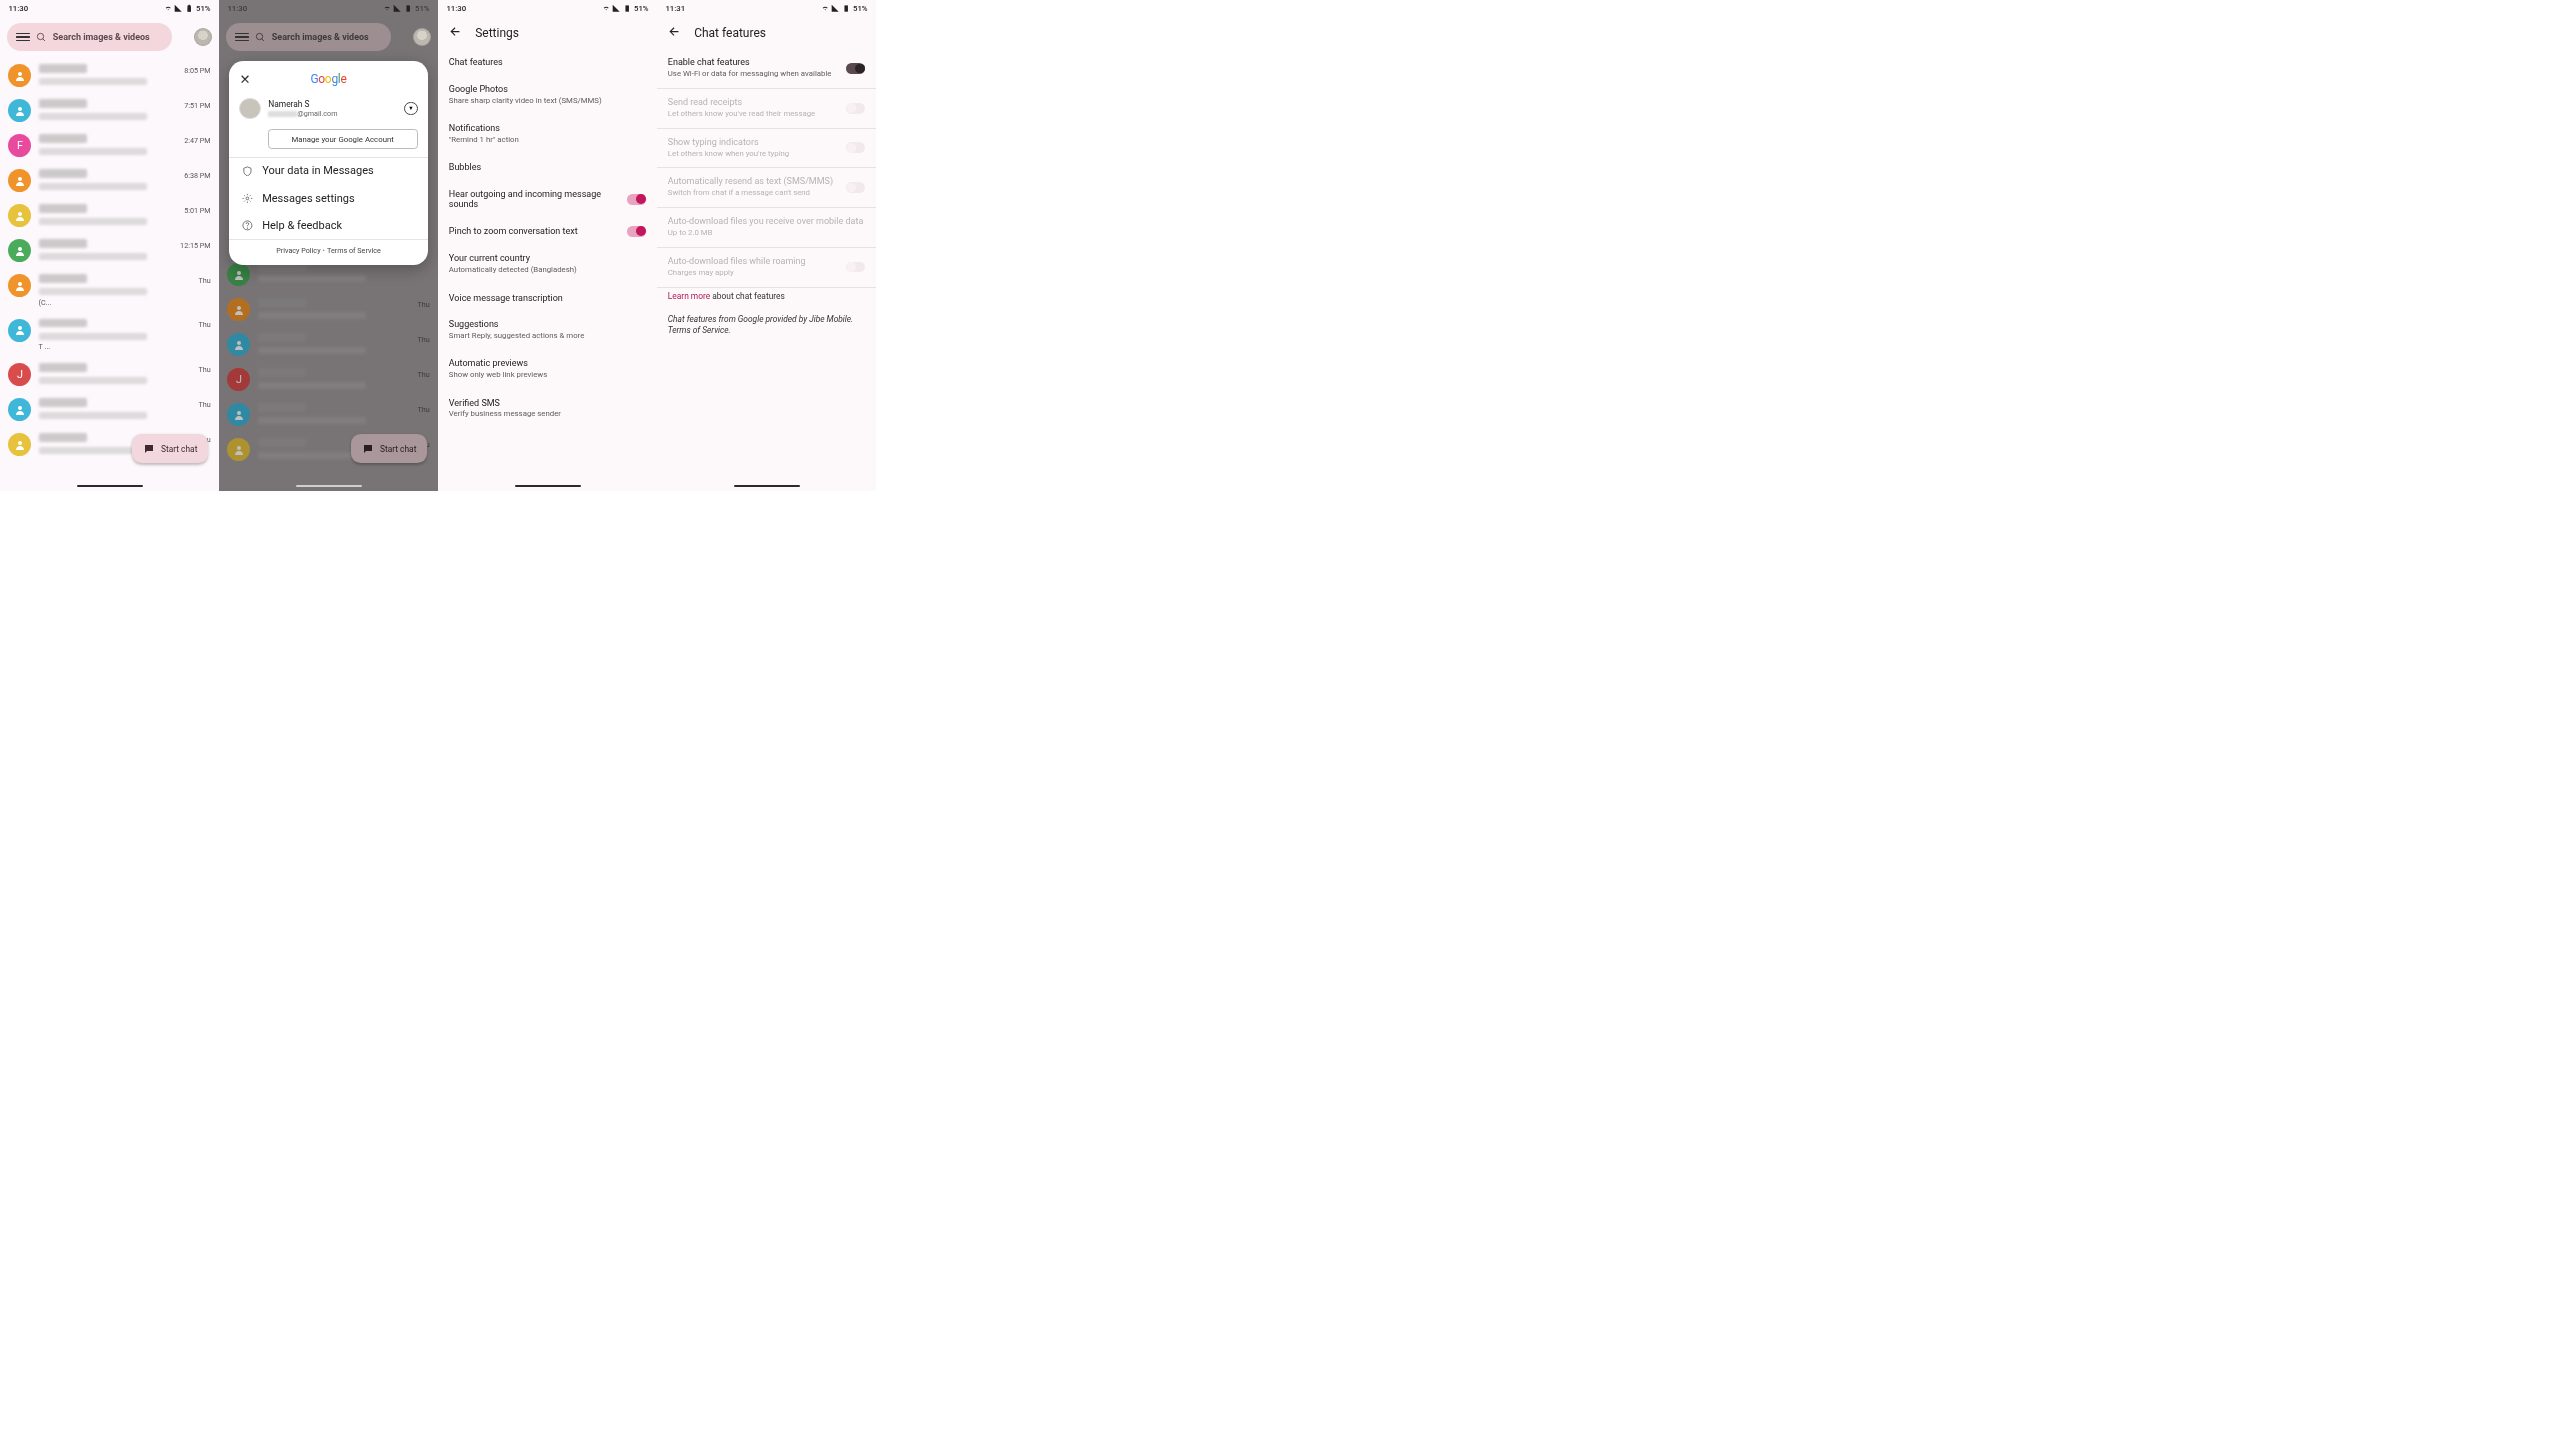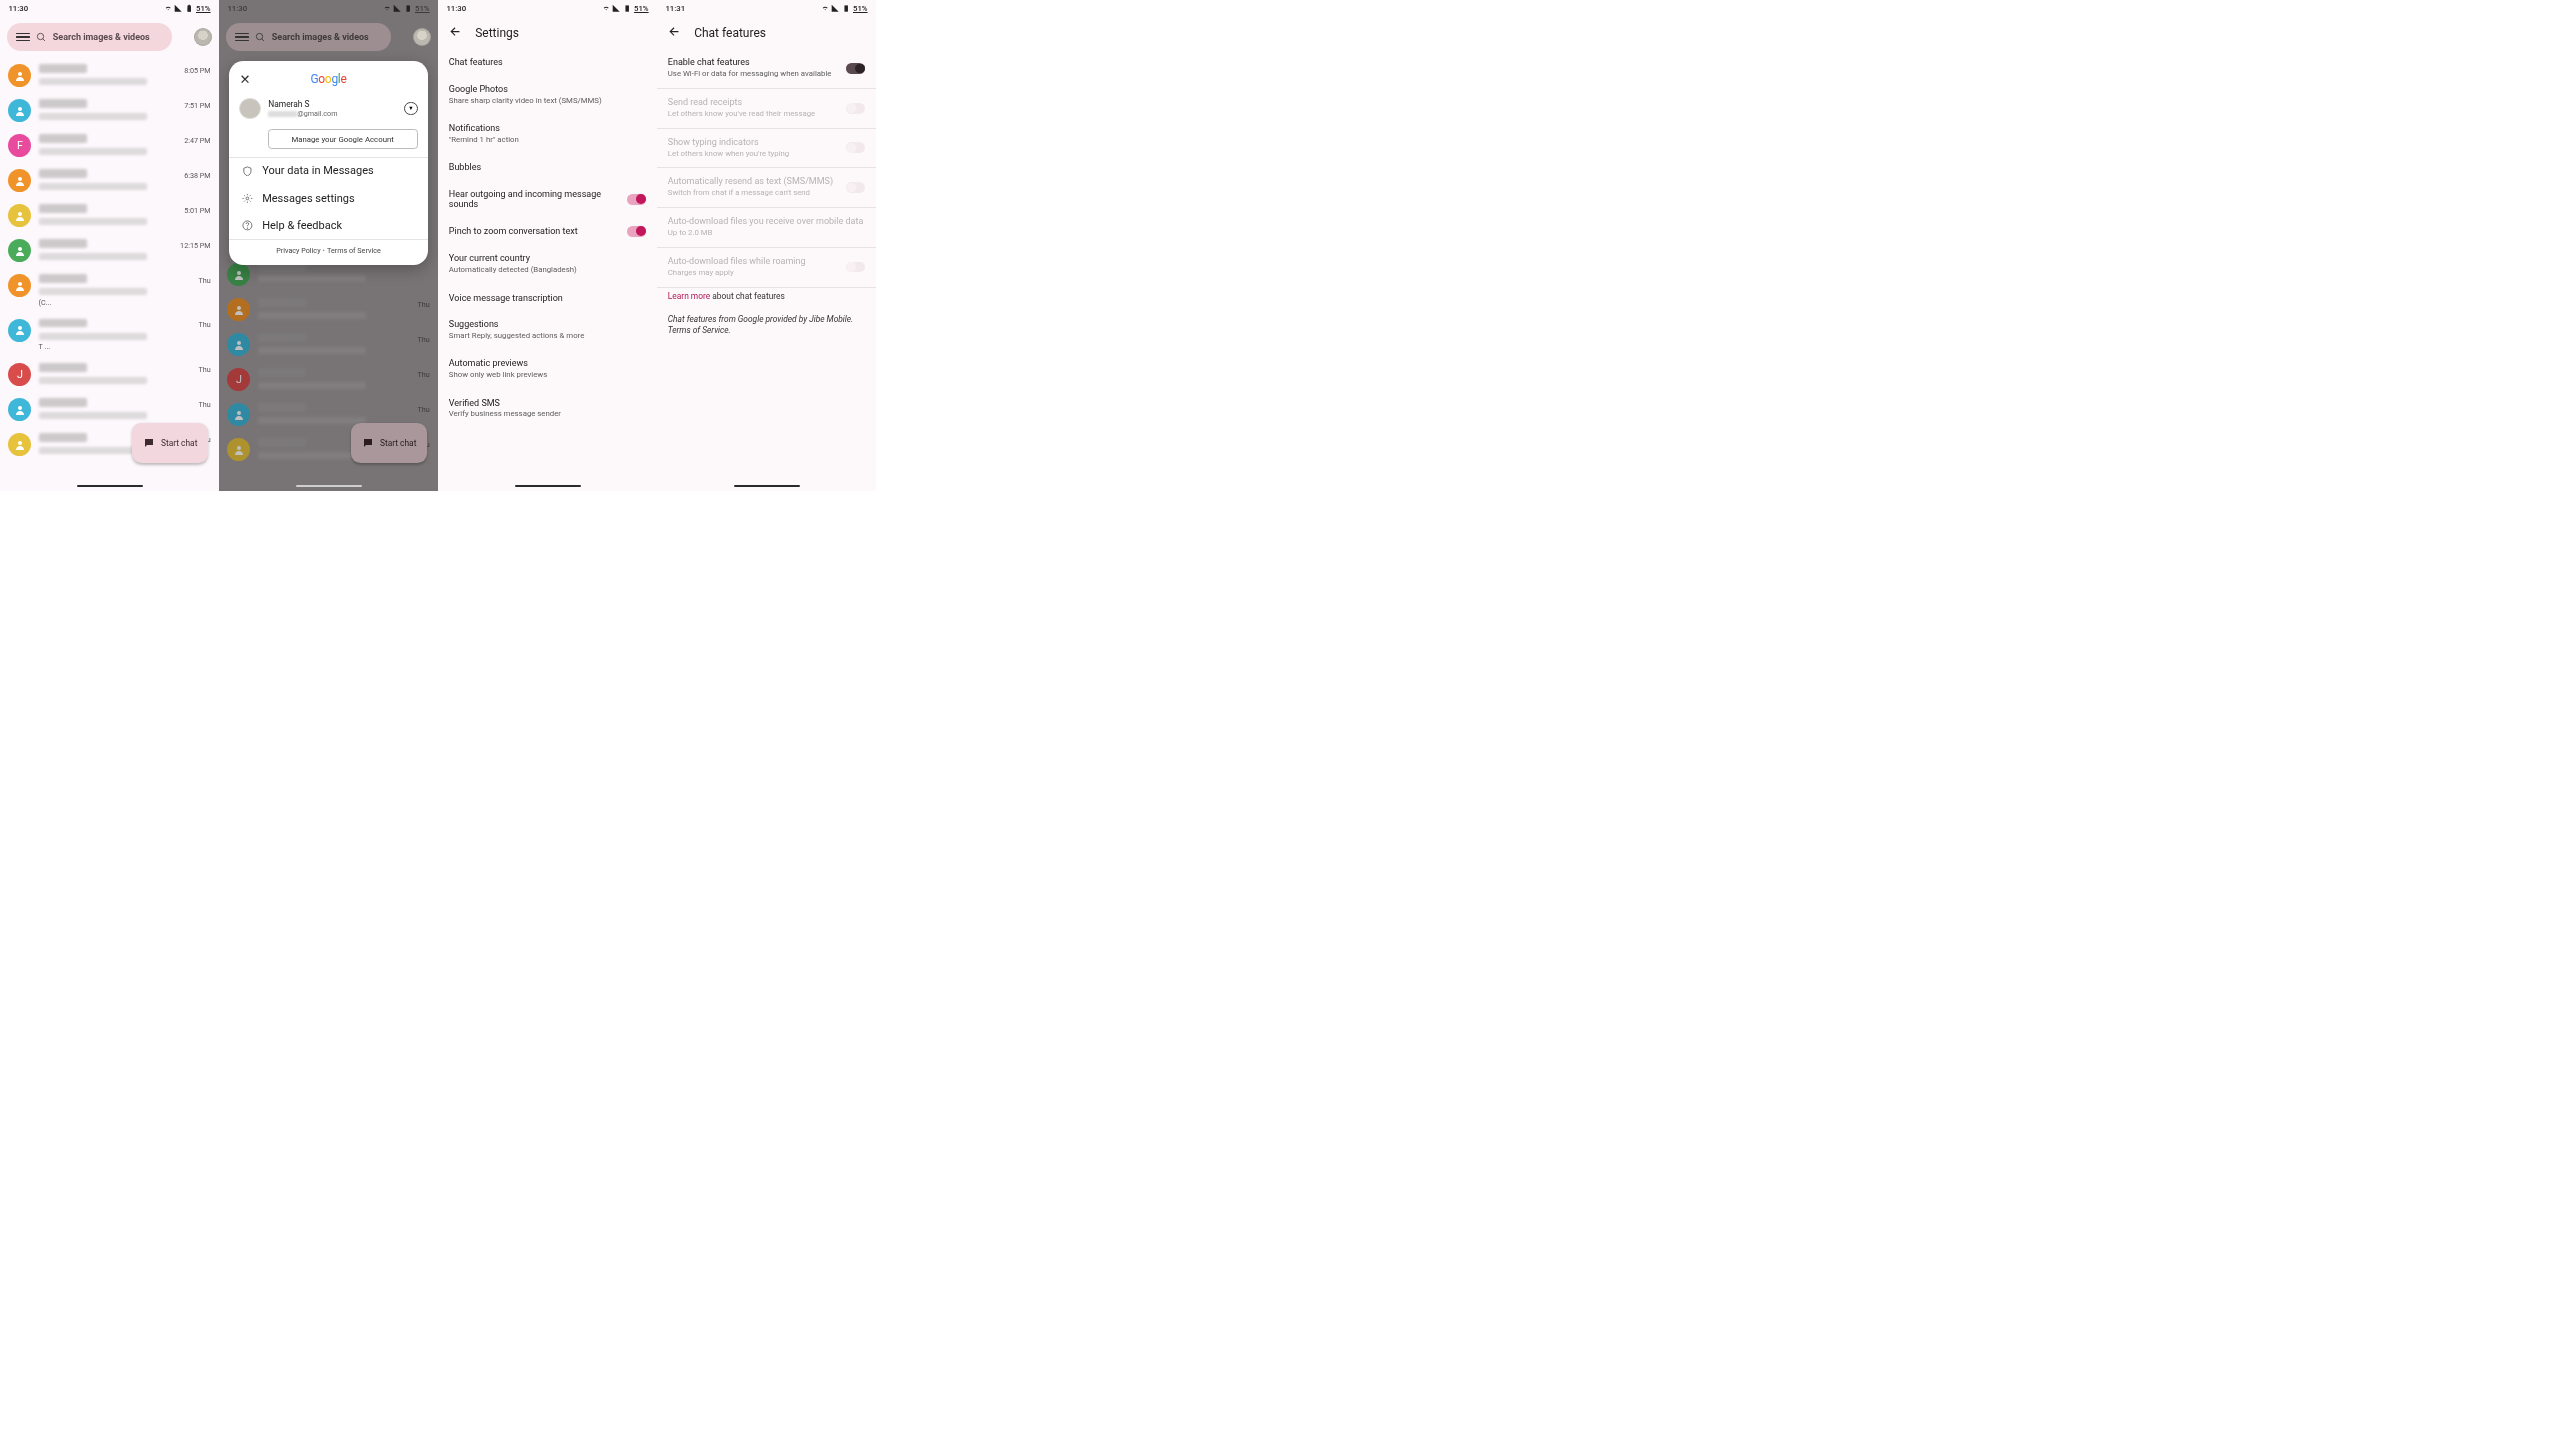--- a/index.html
+++ b/index.html
@@ -1,38 +1,38 @@
 <!DOCTYPE html>
 <html style="font-size:9.6px"><head>
 <meta charset="utf-8">
 <style>
   * { box-sizing: border-box; margin: 0; padding: 0; font-family: Roboto, "Segoe UI", Arial, sans-serif; }
   body { background: #fff; display: flex; width: 876px; height: 491px; overflow: hidden; }
   .screen { width: 219px; height: 491px; position: relative; background: #fdf8fb; flex-shrink: 0; overflow: hidden; }
   .screen.dim { background: #787476; }
   .status-bar { height: 17px; display: flex; align-items: center; justify-content: space-between; padding: 0 8.4px; font-size: 7.8px; font-weight: 500; color: #222; }
-  .status-icons { display: flex; align-items: center; gap: 2.4px; text-decoration: underline; }
+  .status-icons { display: flex; align-items: center; gap: 2.4px; }
   .status-icons svg { width: 8.4px; height: 8.4px; }
   .searchrow { display: flex; align-items: center; padding: 6px 7.2px; gap: 22px; font-weight: bold; }
   .hamburger { width: 14.4px; height: 14.4px; display: flex; flex-direction: column; justify-content: center; gap: 2.4px; }
   .hamburger span { display:block; height: 1.2px; background:#333; border-radius: 0.6px; }
   .search-pill { flex: 1; background: #f3d7dd; border-radius: 17px; height: 28px; display: flex; align-items: center; padding: 0 8.4px; gap: 6px; color: #5a4a4d; font-size: 9px; }
   .dim .search-pill { background: #9d8e92; color:#3d3a3b; }
   .avatar { width: 18px; height: 18px; border-radius: 50%; background: #bcb7af; background-image: radial-gradient(circle at 50% 40%, #d8d3c8 4.8px, transparent 4.8px); border: 0.6px solid rgba(0,0,0,0.1); }
   .convo-list { padding: 1.2px 0; }
   .convo { display:flex; align-items:flex-start; padding: 6px 8.4px; gap: 7.2px; }
   .convo .circ { width: 23px; height: 23px; border-radius: 50%; display:flex; align-items:center; justify-content:center; color:#fff; font-size:10.8px; flex-shrink:0; }
   .convo .body { flex:1; }
   .convo .nameline { display:flex; justify-content:space-between; align-items:baseline; }
   .convo .nameblur { width: 48px; height: 8.4px; background: rgba(130,130,130,0.4); filter: blur(1.8px); border-radius:1.8px; }
   .convo .time { font-size: 7.2px; color:#555;margin-left:44px; }
   .convo .previewblur { width: 108px; height: 7.2px; background: rgba(150,150,150,0.3); filter: blur(1.8px); border-radius:1.8px; margin-top:3.6px; }
   .convo .tail { font-size:7.2px; color:#555; margin-top:2.4px; }
   .personsvg { width:12px; height:12px; fill:#fff; }
-  .fab { position:absolute; right: 10.8px; bottom: 28px; background:#f2d7de; border-radius: 9.6px; height: 40px; display:flex; align-items:center; padding: 0 10.8px; gap:6px; font-size:8.4px; color:#3d2a2f; box-shadow: 0 1.2px 3px rgba(0,0,0,0.25); }
+  .fab { position:absolute; right: 10.8px; bottom: 28px; background:#f2d7de; border-radius: 9.6px; height: 29px; display:flex; align-items:center; padding: 0 10.8px; gap:6px; font-size:8.4px; color:#3d2a2f; box-shadow: 0 1.2px 3px rgba(0,0,0,0.25); }
   .dim .fab { filter: brightness(0.7); }
   .nav-bar { position:absolute; bottom: 3.6px; left: 50%; transform: translateX(-50%); width: 66px; height: 2.4px; background:#2b2b2b; border-radius: 1.2px; }
   .acct-sheet { position:absolute; left: 9.6px; right:9.6px; top: 61px; background:#fff; border-radius: 14.4px; padding: 10.8px 0 7.2px; box-shadow: 0 4.8px 14.4px rgba(0,0,0,0.25); }
   .sheet-head { display:flex; align-items:center; padding: 0 10.8px 6px; }
   .sheet-close { font-size: 13.2px; color:#333; width:14.4px; }
   .google-logo { flex:1; text-align:center; font-size: 12px; font-weight: 400; letter-spacing: -0.3px; margin-left:-14.4px; }
   .google-logo span:nth-child(1){color:#4285F4;} .google-logo span:nth-child(2){color:#EA4335;} .google-logo span:nth-child(3){color:#FBBC05;} .google-logo span:nth-child(4){color:#4285F4;} .google-logo span:nth-child(5){color:#34A853;} .google-logo span:nth-child(6){color:#EA4335;}
   .acct-row { display:flex; align-items:center; padding: 4.8px 10.8px; gap: 7.2px; }
   .acct-avatar { width:21.7px;height:21.7px;border-radius:50%;background:#c9c4bb; border:0.6px solid #ddd; }
   .acct-name { font-size:8.4px; color:#222; }

